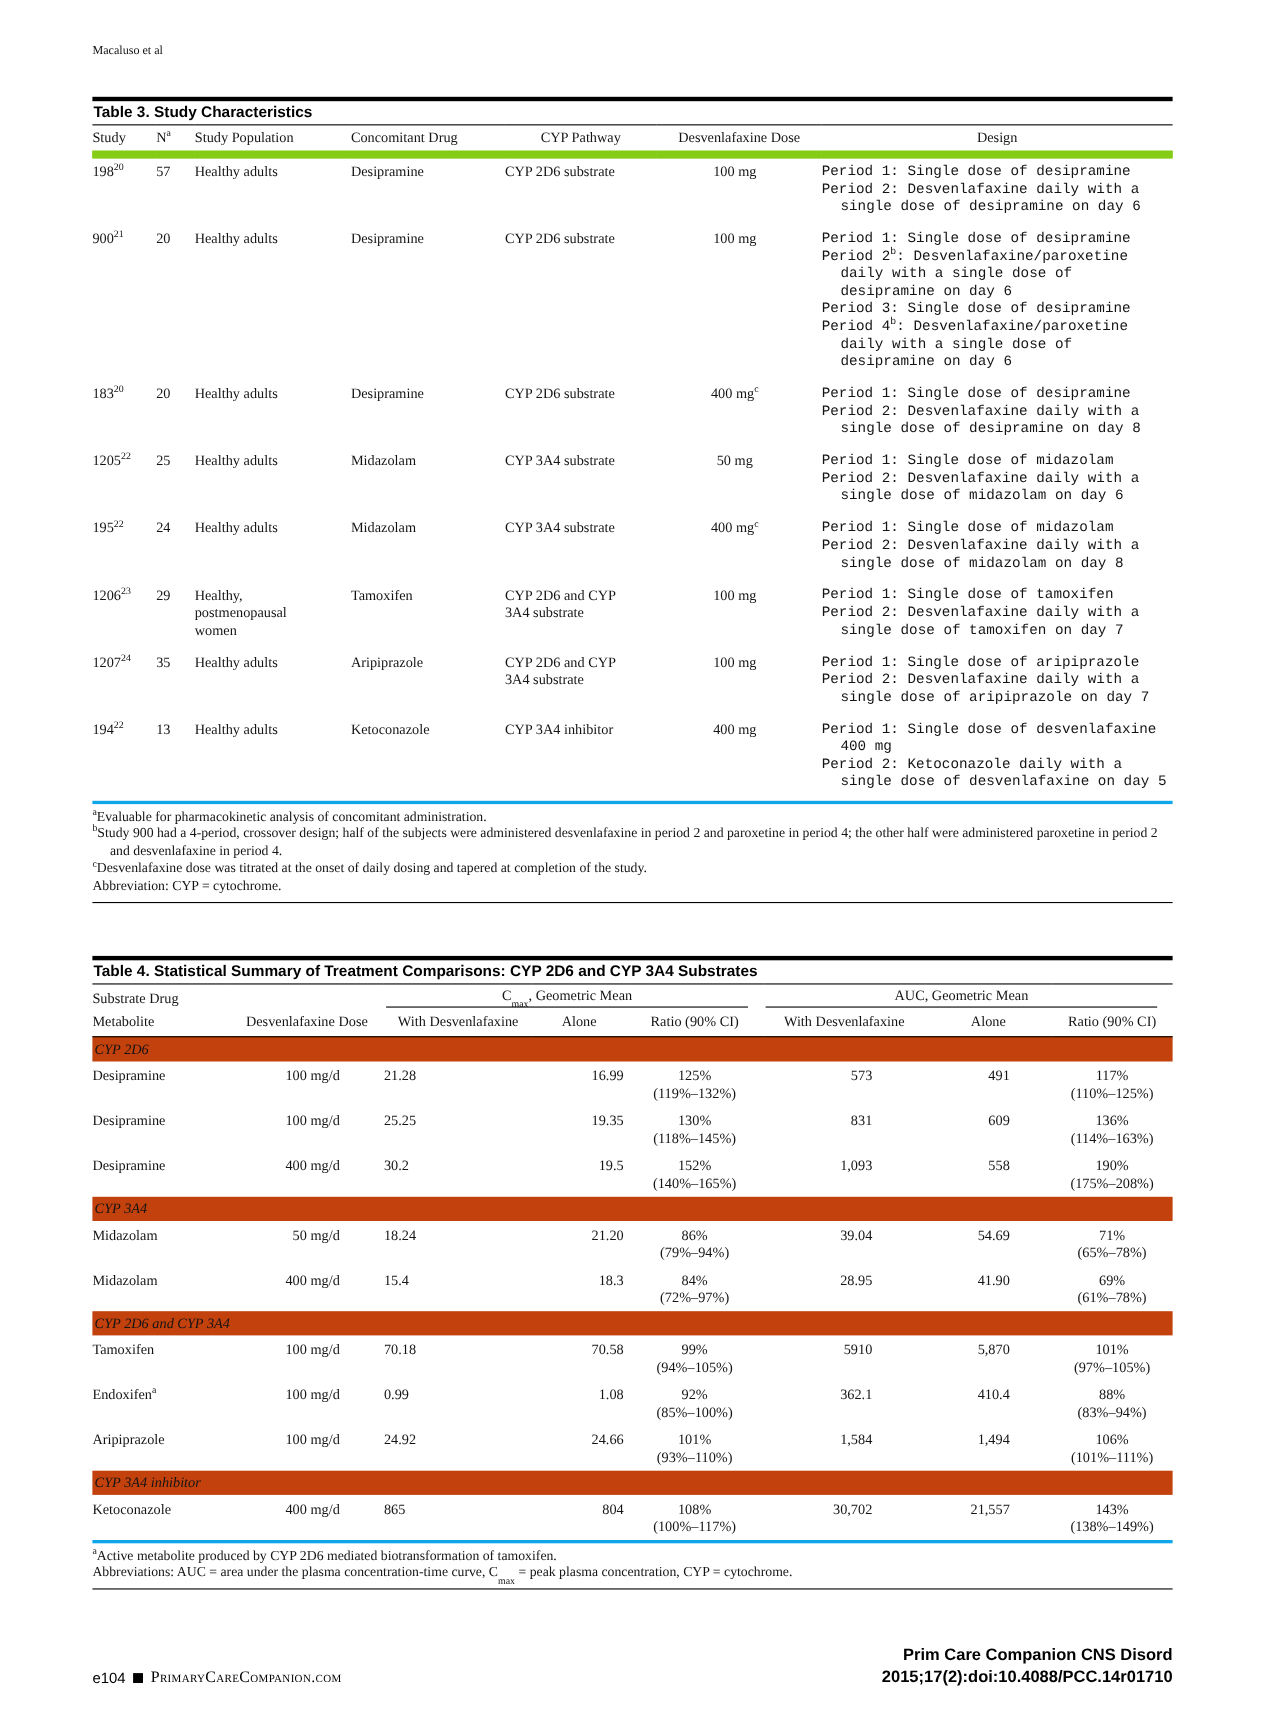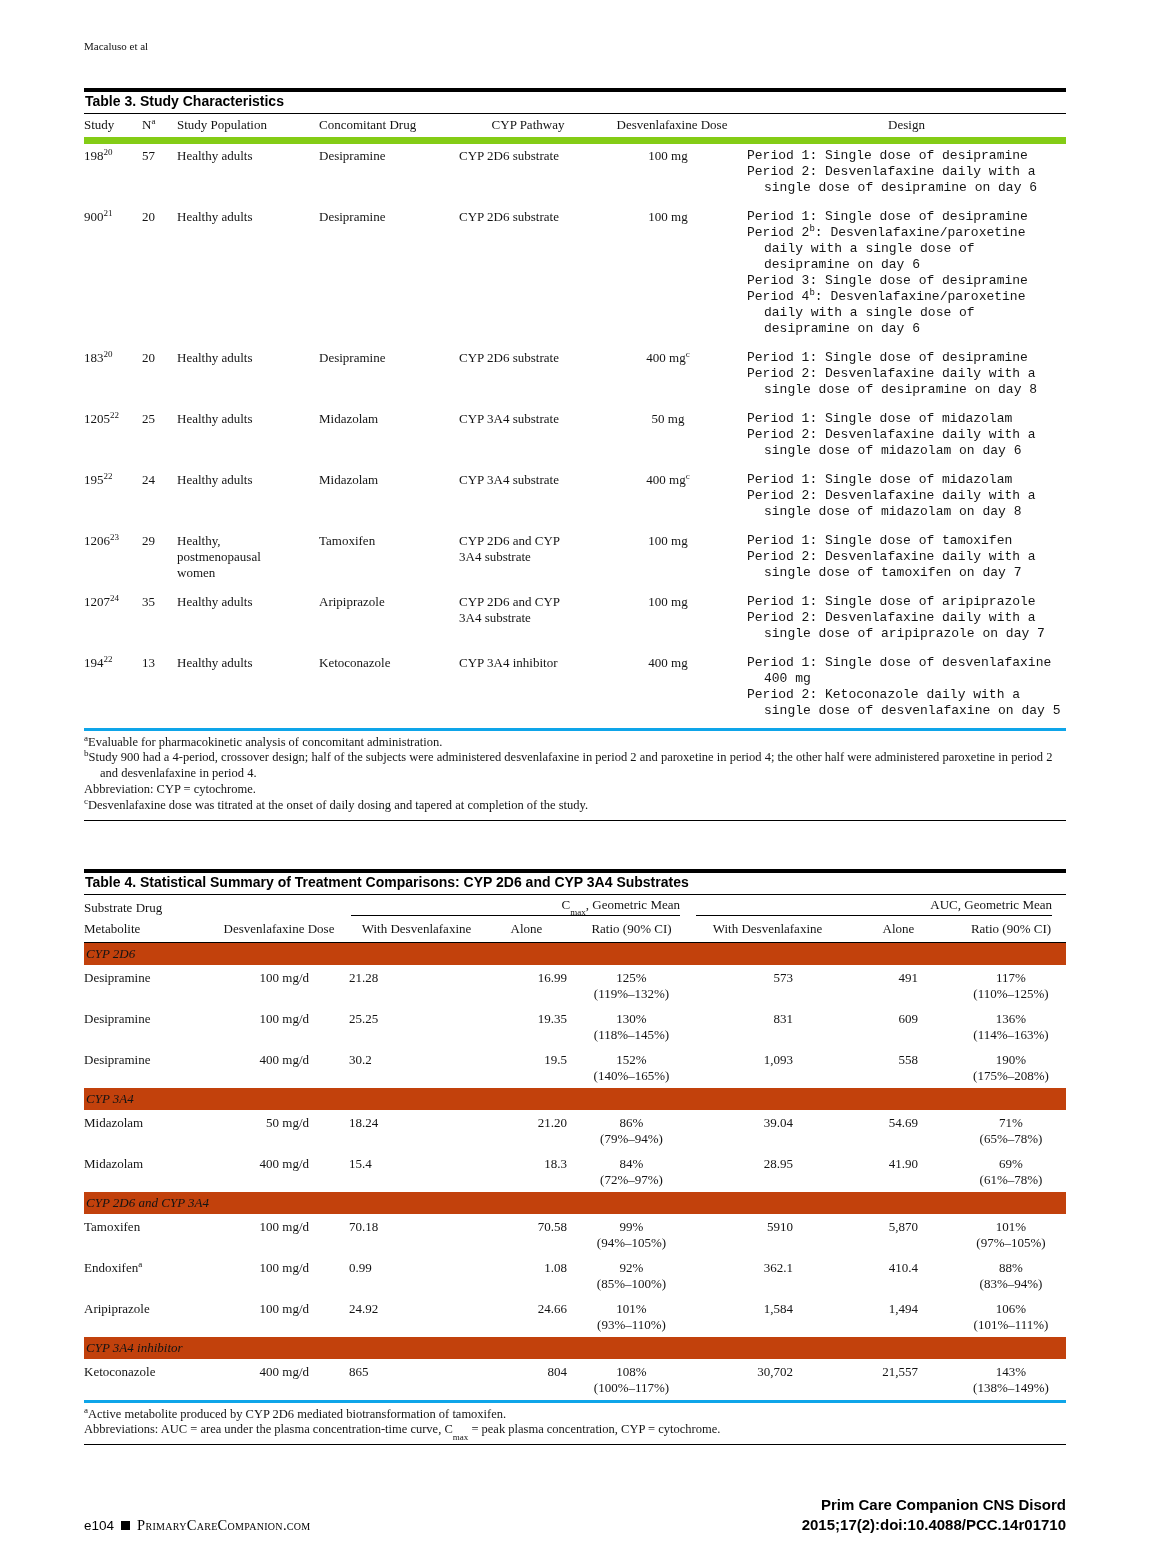--- a/index.html
+++ b/index.html
@@ -24,21 +24,21 @@
   #t3 td.path{padding-right:26px;}
   #t3 td.design{padding-right:4px;}
   .dl{padding-left:17px;text-indent:-17px;font-family:Liberation Mono, monospace;}
   
   .fnotes{border-top:3px solid #0ea5e9;border-bottom:1px solid #000;
           padding:4px 0 6px;font-size:12.5px;line-height:1.27;}
   .fn{padding-left:16px;text-indent:-16px;}
   
   #t4{border-top:1px solid #000;}
   #t4 thead th{font-weight:400;vertical-align:bottom;padding:2px 0 3px;}
-  #t4 .grpin{border-bottom:1px solid #000;padding-bottom:2px;margin:0 14px 0 2px;text-align:right;}
+  #t4 .grpin{border-bottom:1px solid #000;padding-bottom:2px;margin:0 14px 0 2px;text-align:center;}
   #t4 tr.h2 th{border-bottom:1px solid #000;padding:2px 0 5px;}
   #t4 tbody td{vertical-align:top;padding:5px 0 4px;}
   #t4 tr.sect td{background:#c2410c;padding:3px 0 3px 2px;font-style:italic;}
   #t4 td.d2{text-align:right;padding-right:40px;}
   #t4 td.d3{padding-right:24px;}
   #t4 td.d4{text-align:right;padding-right:2px;}
   #t4 td.d6{text-align:right;padding-right:48px;}
   #t4 td.d7{text-align:right;padding-right:38px;}
   
   .footer{position:absolute;left:84px;width:982px;bottom:32px;
@@ -178,22 +178,22 @@
           <td class="al design">
             <div class="dl">Period 1: Single dose of desvenlafaxine 400 mg</div>
             <div class="dl">Period 2: Ketoconazole daily with a single dose of desvenlafaxine on day 5</div>
           </td>
         </tr>
       </tbody>
     </table>
     <div class="fnotes">
       <div class="fn"><sup>a</sup><span>Evaluable for pharmacokinetic analysis of concomitant administration.</span></div>
       <div class="fn"><sup>b</sup><span>Study 900 had a 4-period, crossover design; half of the subjects were administered desvenlafaxine in period 2 and paroxetine in period 4; the other half were administered paroxetine in period 2 and desvenlafaxine in period 4.</span></div>
+      <div class="fn"><sup>c</sup><span>Desvenlafaxine dose was titrated at the onset of daily dosing and tapered at completion of the study.</span></div>
       <div class="fn"><span>Abbreviation: CYP = cytochrome.</span></div>
-      <div class="fn"><sup>c</sup><span>Desvenlafaxine dose was titrated at the onset of daily dosing and tapered at completion of the study.</span></div>
     </div>
   </div>
 
   <div class="tblock second">
     <div class="ttitle">Table 4. Statistical Summary of Treatment Comparisons: CYP 2D6 and CYP 3A4 Substrates</div>
     <table id="t4">
       <colgroup>
         <col style="width:125px">
             <col style="width:140px">
             <col style="width:135px">

